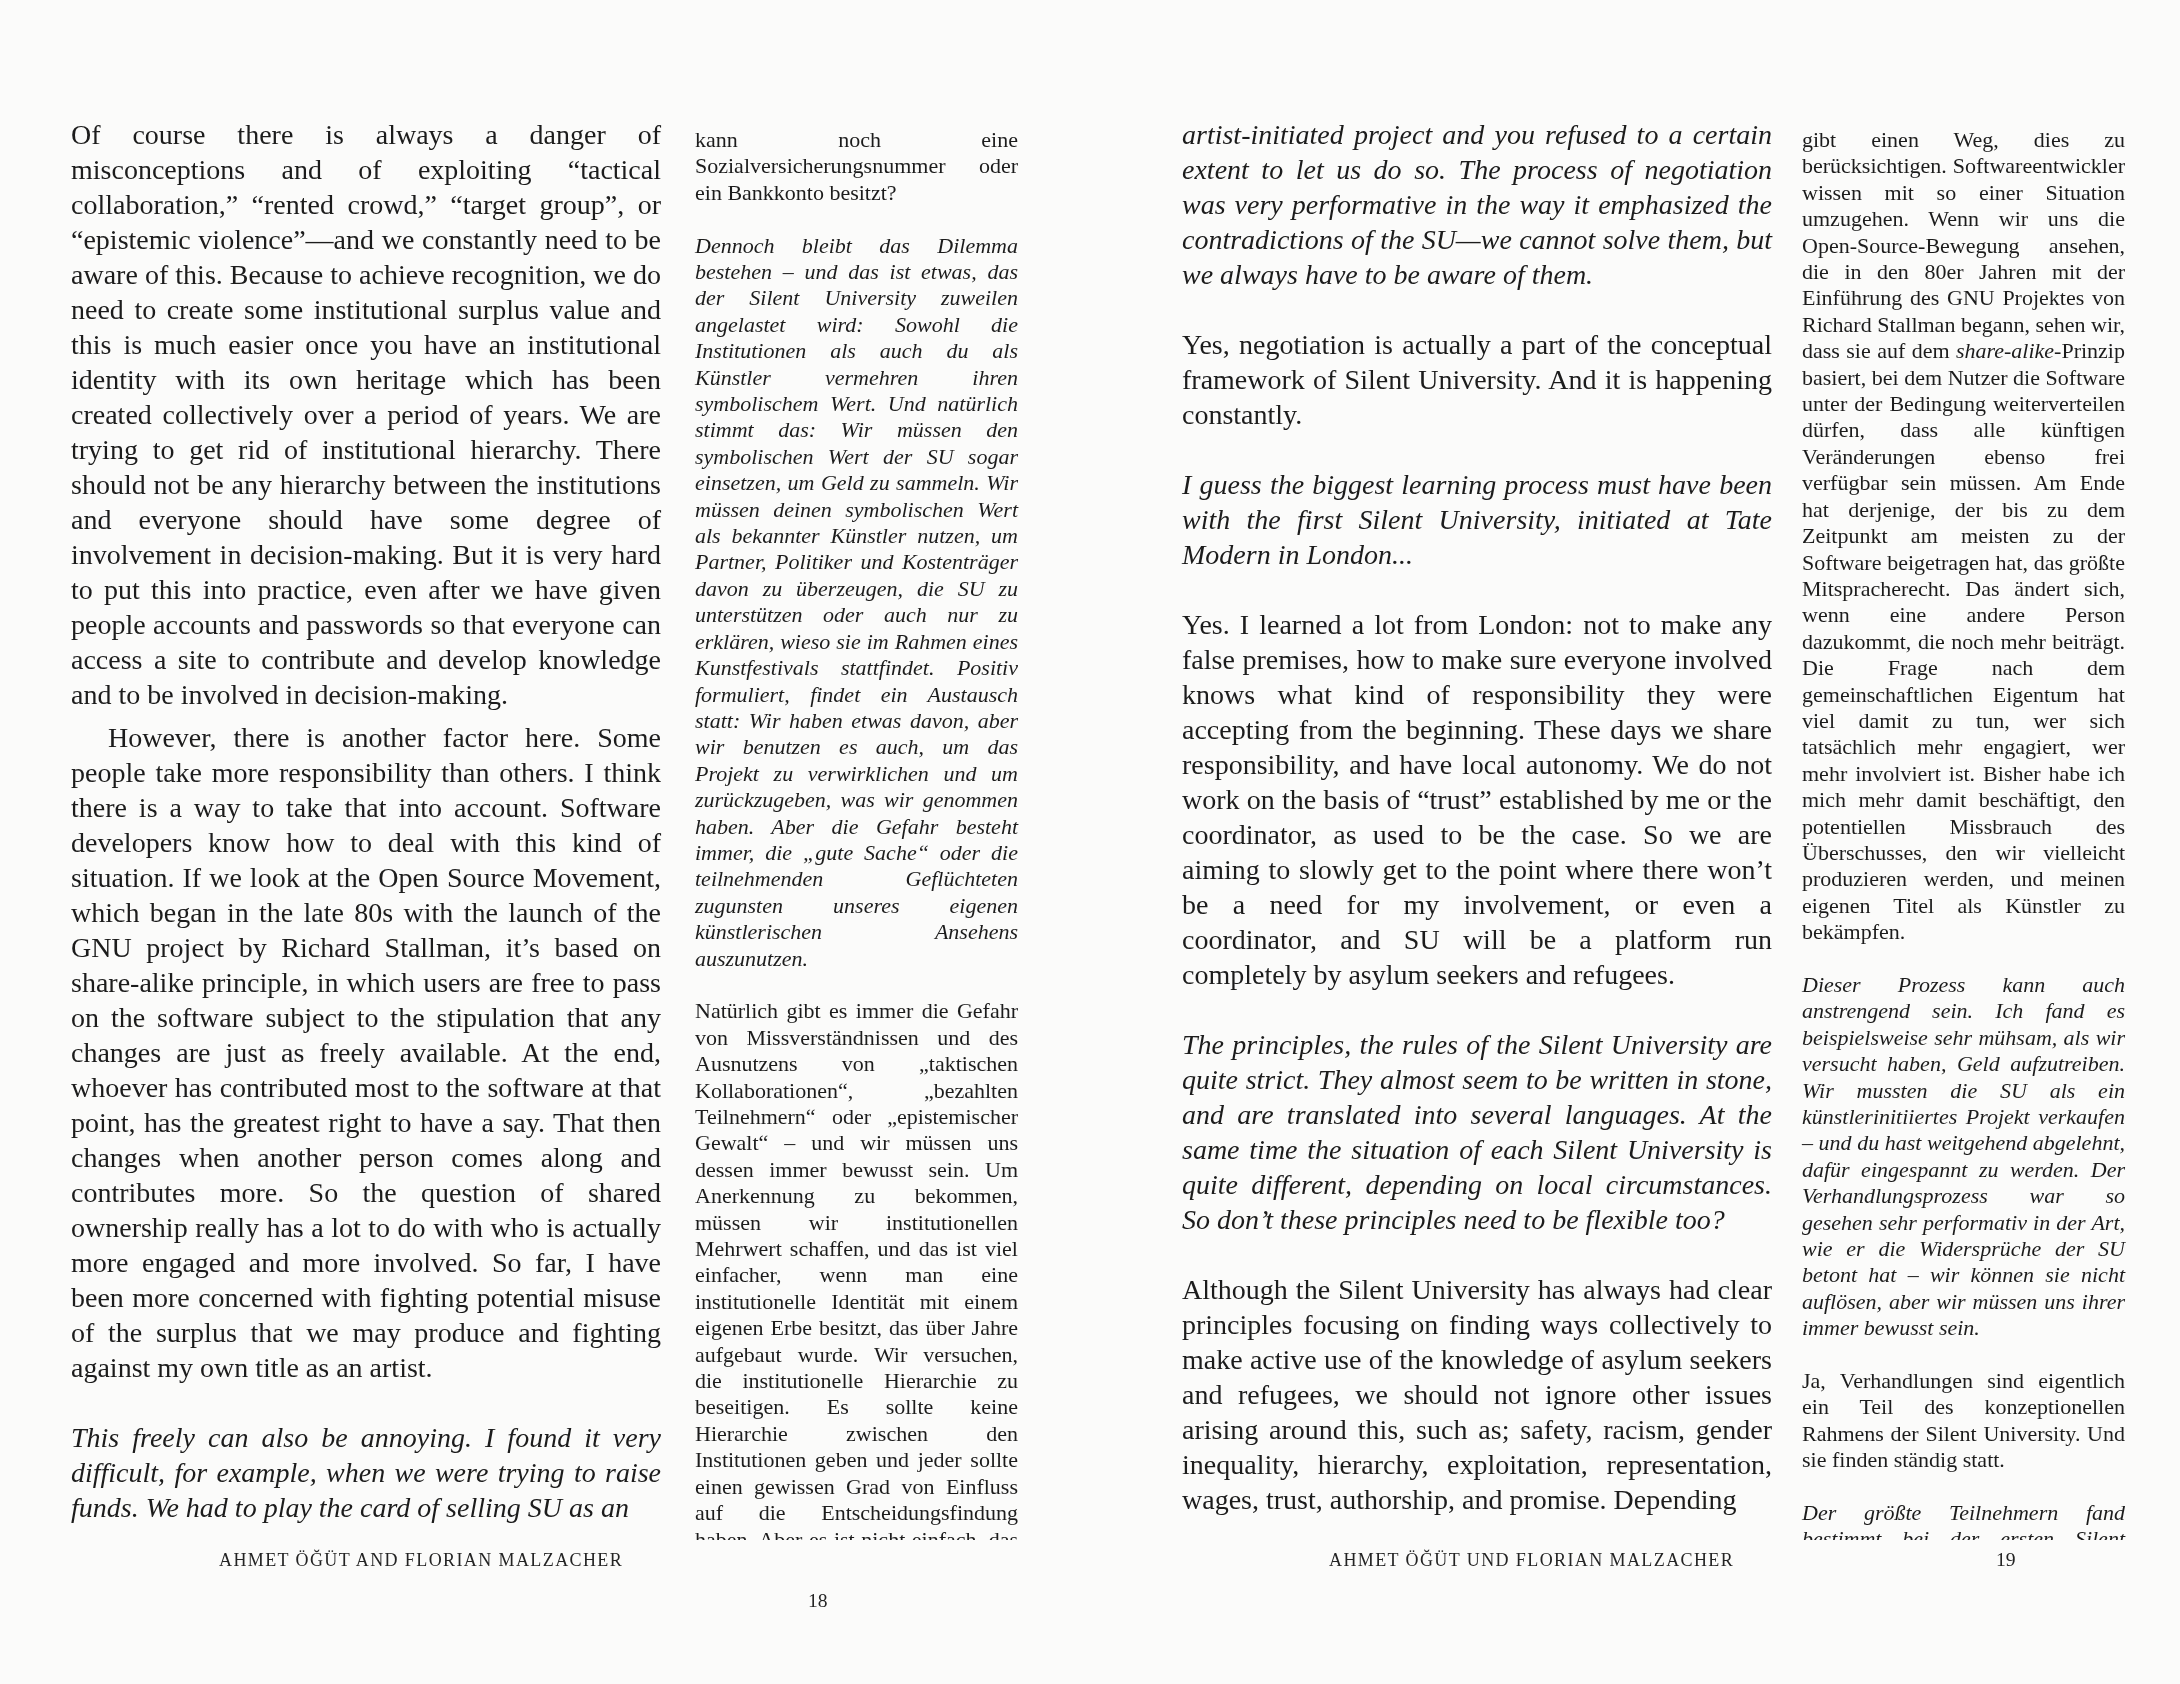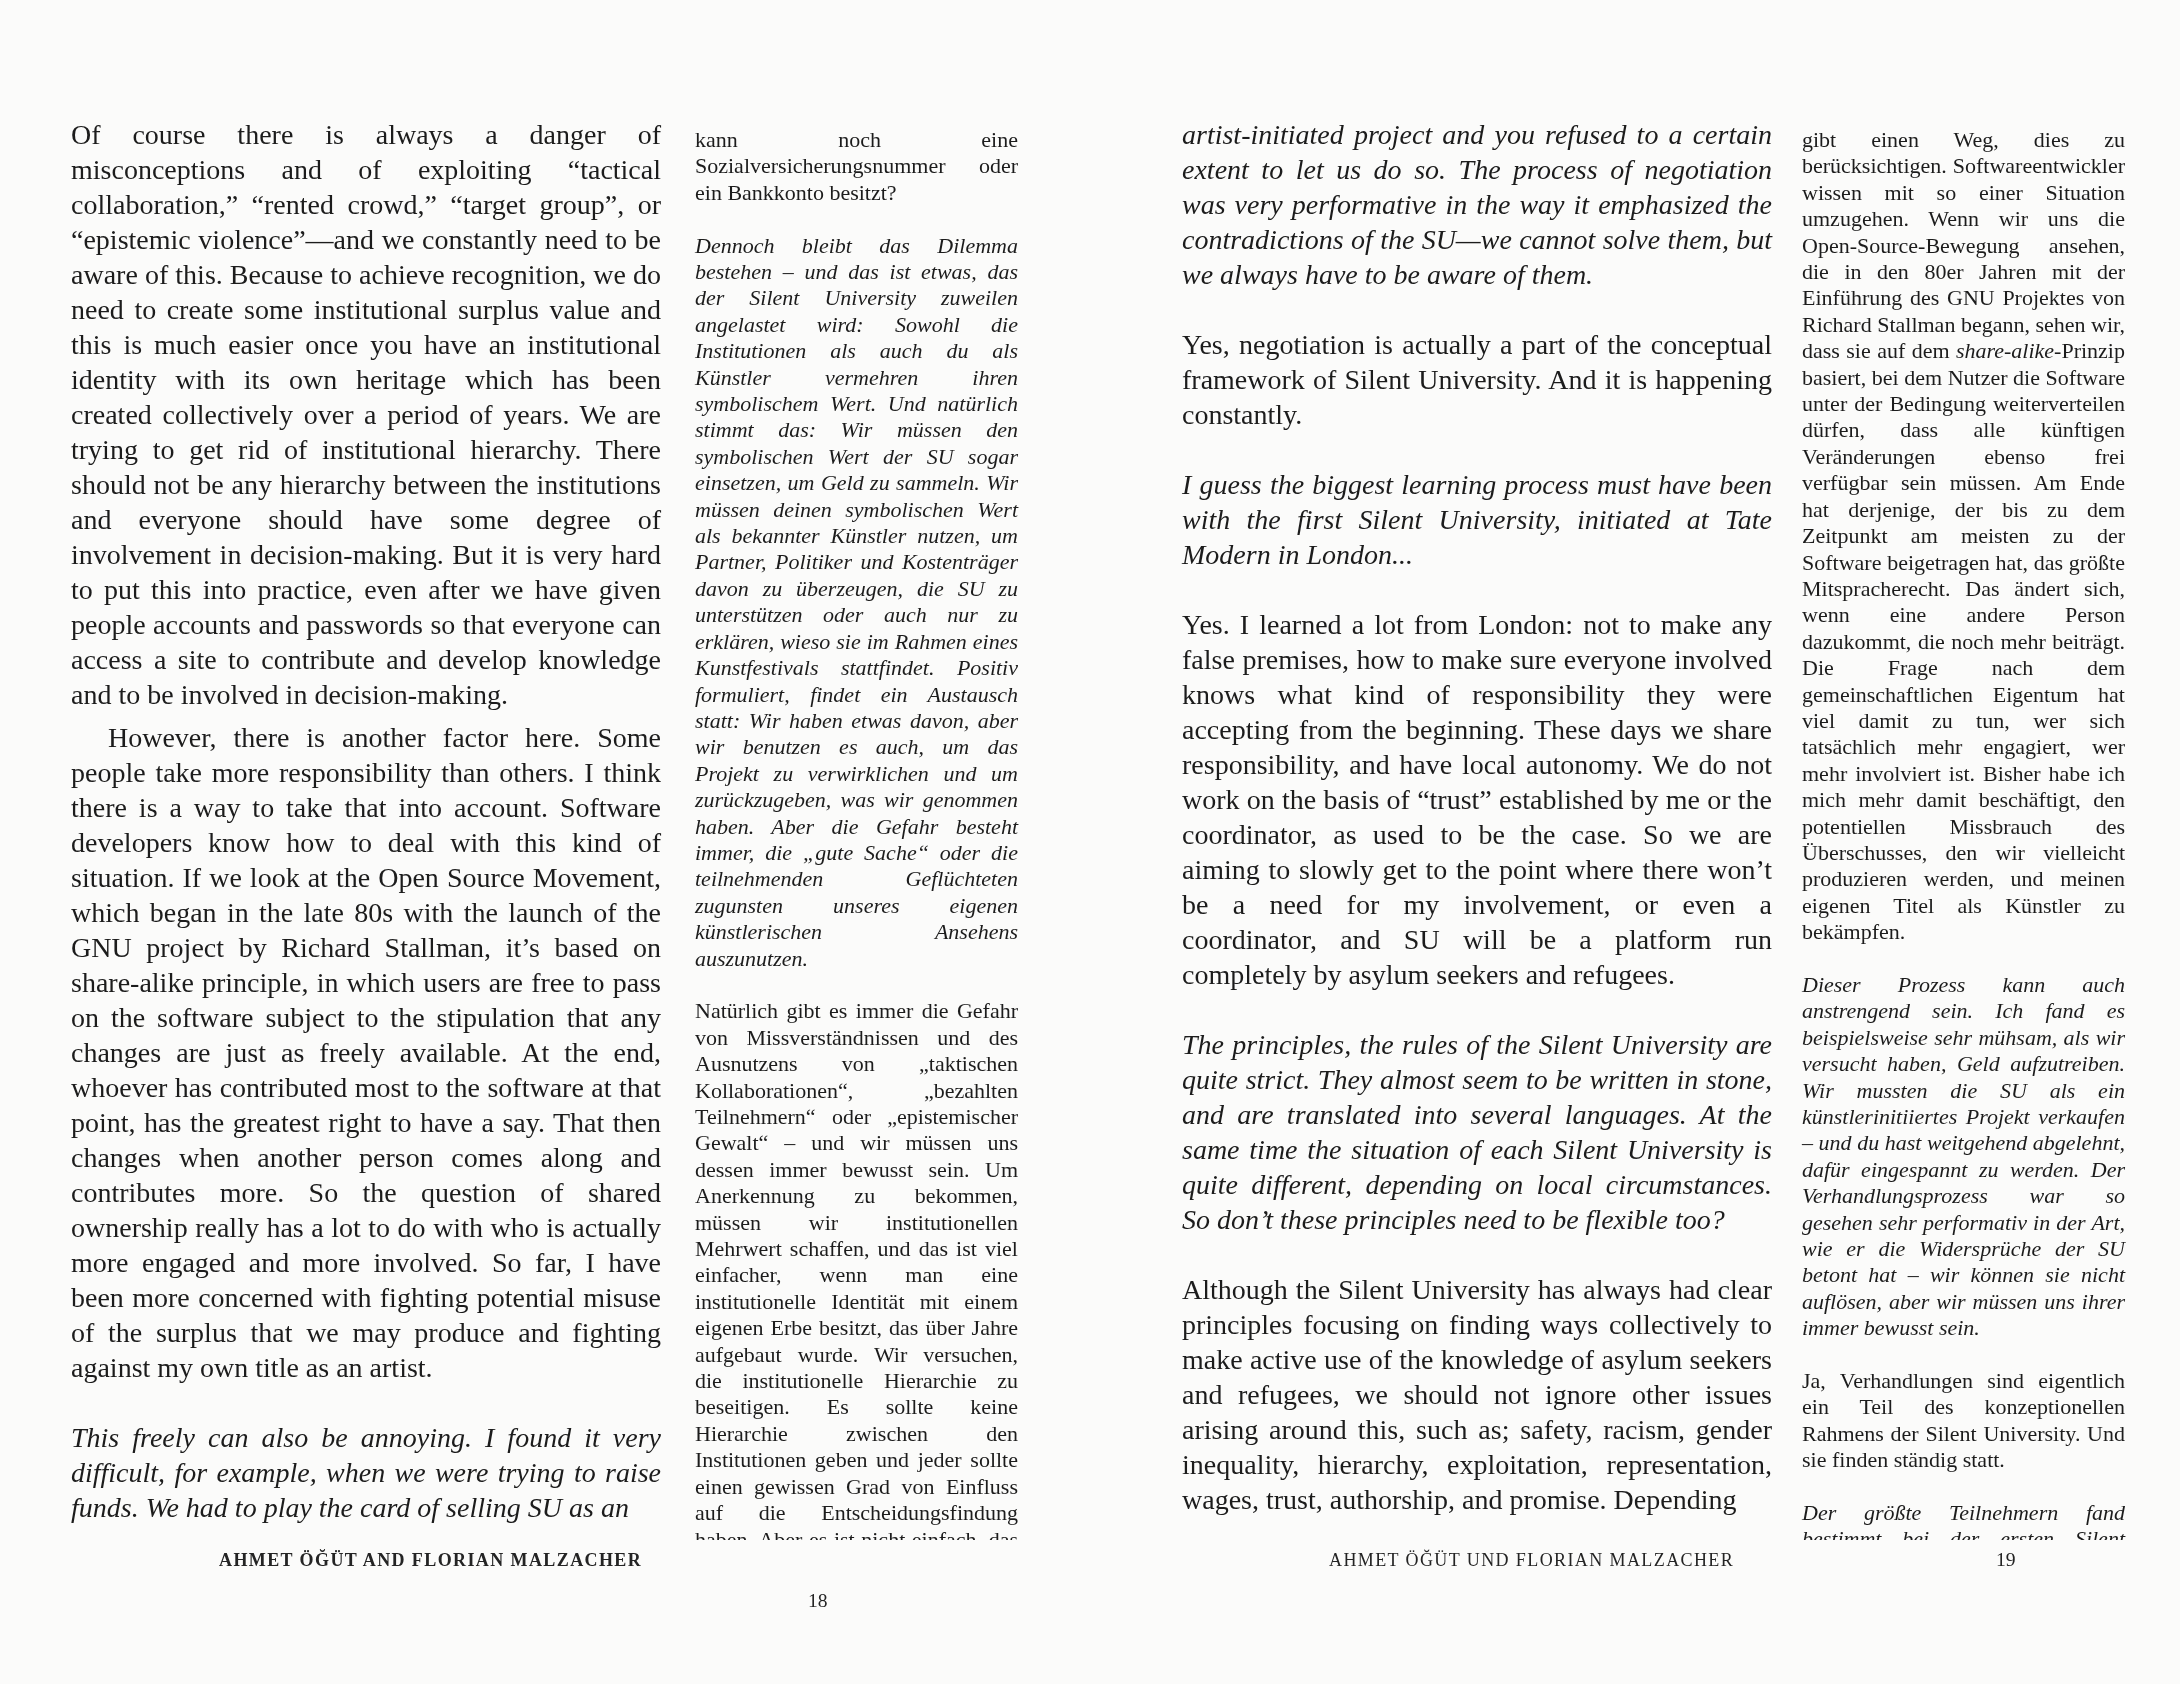--- a/index.html
+++ b/index.html
@@ -50,21 +50,21 @@
     letter-spacing: 1.4px;
     color: #242424;
     white-space: nowrap;
   }
   .page-number {
     position: absolute;
     top: 1549px;
     font-size: 19.6px;
     color: #242424;
   }
-  #footer-left-title  { left: 219px; font-weight: bold; }
+  #footer-left-title  { left: 219px; }
   #footer-left-num    { left: 808px; margin-top: 41px; }
   #footer-right-title { left: 1329px; }
   #footer-right-num   { left: 1996px; }
 </style>
 </head>
 <body>
 
 <div id="col-left-main" class="col col-main" lang="en">
   <p>Of course there is always a danger of misconceptions and of exploiting “tactical collaboration,” “rented crowd,” “target group”, or “epistemic violence”—and we constantly need to be aware of this. Because to achieve recognition, we do need to create some institutional surplus value and this is much easier once you have an institutional identity with its own heritage which has been created collectively over a period of years. We are trying to get rid of institutional hierarchy. There should not be any hierarchy between the institutions and everyone should have some degree of involvement in decision-making. But it is very hard to put this into practice, even after we have given people accounts and passwords so that everyone can access a site to contribute and develop knowledge and to be involved in decision-making.</p>
   <p class="indent">However, there is another factor here. Some people take more responsibility than others. I think there is a way to take that into account. Software developers know how to deal with this kind of situation. If we look at the Open Source Movement, which began in the late 80s with the launch of the GNU project by Richard Stallman, it’s based on share-alike principle, in which users are free to pass on the software subject to the stipulation that any changes are just as freely available. At the end, whoever has contributed most to the software at that point, has the greatest right to have a say. That then changes when another person comes along and contributes more. So the question of shared ownership really has a lot to do with who is actually more engaged and more involved. So far, I have been more concerned with fighting potential misuse of the surplus that we may produce and fighting against my own title as an artist.</p>

